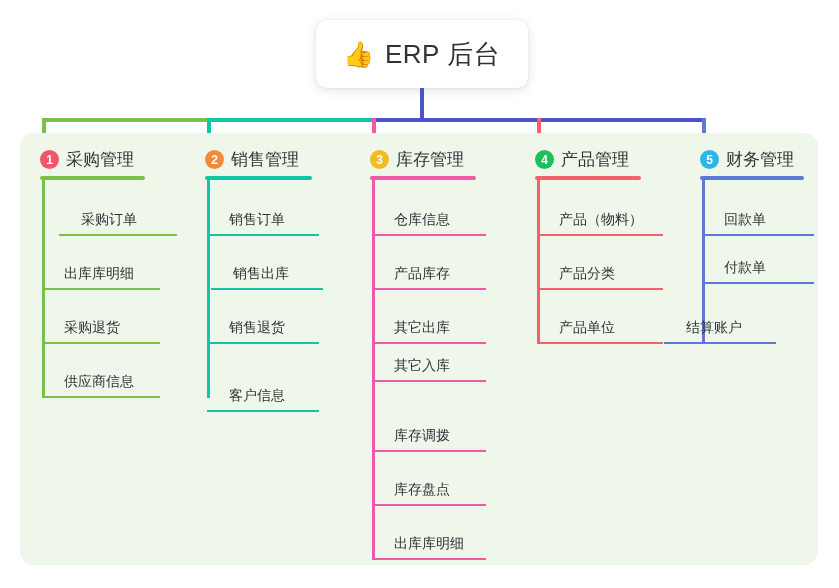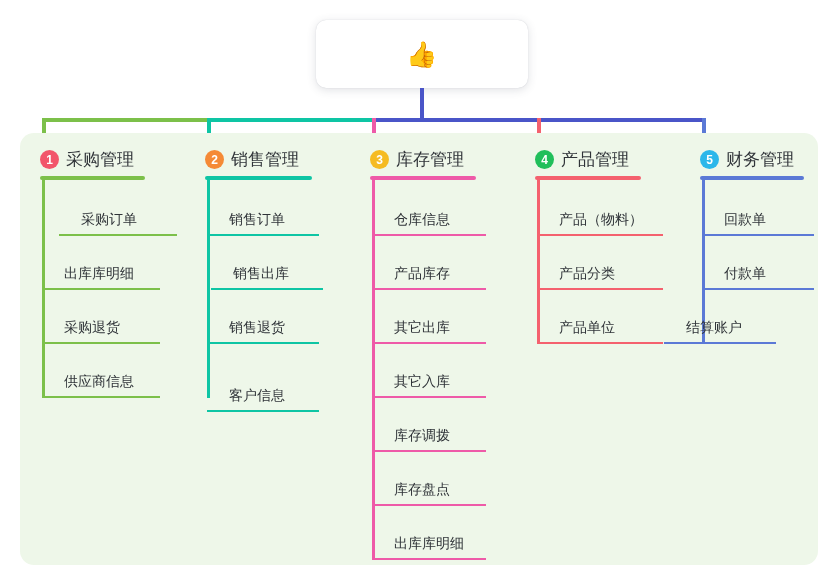--- a/index.html
+++ b/index.html
@@ -64,20 +64,21 @@
   }
   .item-rule { position: absolute; left: 0; bottom: 0; height: 2px; }
 </style>
 </head>
 <body>
 
 <div id="root">
 
   <div class="title-card">
     <span class="title-emoji">👍</span>
+    <span class="title-text">ERP 后台</span>
   </div>
 
   <div id="connectors">
       <div class="vline" style="left: 420px; top: 88px; height: 34px; background: rgb(74, 85, 200);"></div>
       <div class="hseg" style="left: 42px; top: 118px; width: 169px; background: rgb(124, 192, 74);"></div>
       <div class="hseg" style="left: 207px; top: 118px; width: 169px; background: rgb(14, 197, 164);"></div>
       <div class="hseg" style="left: 372px; top: 118px; width: 334px; background: rgb(74, 85, 200);"></div>
       <div class="stub" style="left: 42px; top: 118px; height: 58px; background: rgb(124, 192, 74);"></div>
       <div class="stub" style="left: 207px; top: 118px; height: 58px; background: rgb(14, 197, 164);"></div>
       <div class="stub" style="left: 372px; top: 118px; height: 58px; background: rgb(238, 90, 168);"></div>
@@ -143,21 +144,21 @@
         <div class="item-rule" style="width: 114px; background: rgb(238, 90, 168);"></div>
       </div>
       <div class="item" style="left: 372px; top: 250px; width: 118px; height: 40px;">
         <div class="item-label">产品库存</div>
         <div class="item-rule" style="width: 114px; background: rgb(238, 90, 168);"></div>
       </div>
       <div class="item" style="left: 372px; top: 304px; width: 118px; height: 40px; padding-left: 11px;">
         <div class="item-label">其它出库</div>
         <div class="item-rule" style="width: 114px; background: rgb(238, 90, 168);"></div>
       </div>
-      <div class="item" style="left: 372px; top: 358px; width: 118px; height: 40px; padding-left: 48px;">
+      <div class="item" style="left: 372px; top: 342px; width: 118px; height: 40px; padding-left: 48px;">
         <div class="item-label">其它入库</div>
         <div class="item-rule" style="width: 114px; background: rgb(238, 90, 168);"></div>
       </div>
       <div class="item" style="left: 372px; top: 412px; width: 118px; height: 40px;">
         <div class="item-label">库存调拨</div>
         <div class="item-rule" style="width: 114px; background: rgb(238, 90, 168);"></div>
       </div>
       <div class="item" style="left: 372px; top: 466px; width: 118px; height: 40px;">
         <div class="item-label">库存盘点</div>
         <div class="item-rule" style="width: 114px; background: rgb(238, 90, 168);"></div>
@@ -187,21 +188,21 @@
       <div class="col-head" style="left: 700px; top: 148px;">
         <span class="badge" style="background: rgb(44, 183, 234);">5</span>
         <span class="col-title">财务管理</span>
       </div>
       <div class="head-rule" style="left: 700px; top: 176px; width: 104px; background: rgb(91, 121, 214);"></div>
       <div class="spine" style="left: 702px; top: 180px; height: 164px; background: rgb(91, 121, 214);"></div>
       <div class="item" style="left: 702px; top: 196px; width: 116px; height: 40px;">
         <div class="item-label">回款单</div>
         <div class="item-rule" style="width: 112px; background: rgb(91, 121, 214);"></div>
       </div>
-      <div class="item" style="left: 702px; top: 250px; width: 100px; height: 40px;">
+      <div class="item" style="left: 702px; top: 244px; width: 100px; height: 40px;">
         <div class="item-label">付款单</div>
         <div class="item-rule" style="width: 112px; background: rgb(91, 121, 214);"></div>
       </div>
       <div class="item" style="left: 664px; top: 304px; width: 92px; height: 40px;">
         <div class="item-label">结算账户</div>
         <div class="item-rule" style="width: 112px; background: rgb(91, 121, 214);"></div>
       </div>
     </div>
 
 </div>

